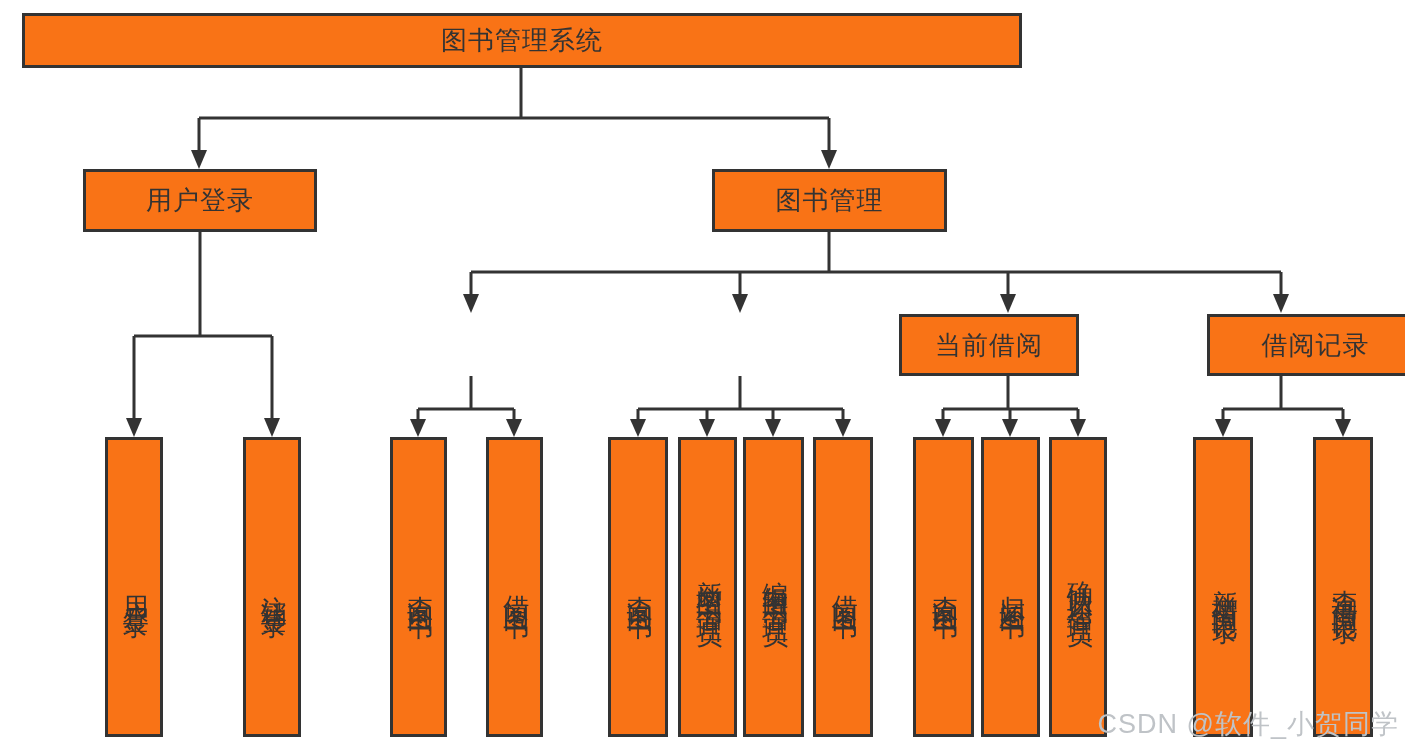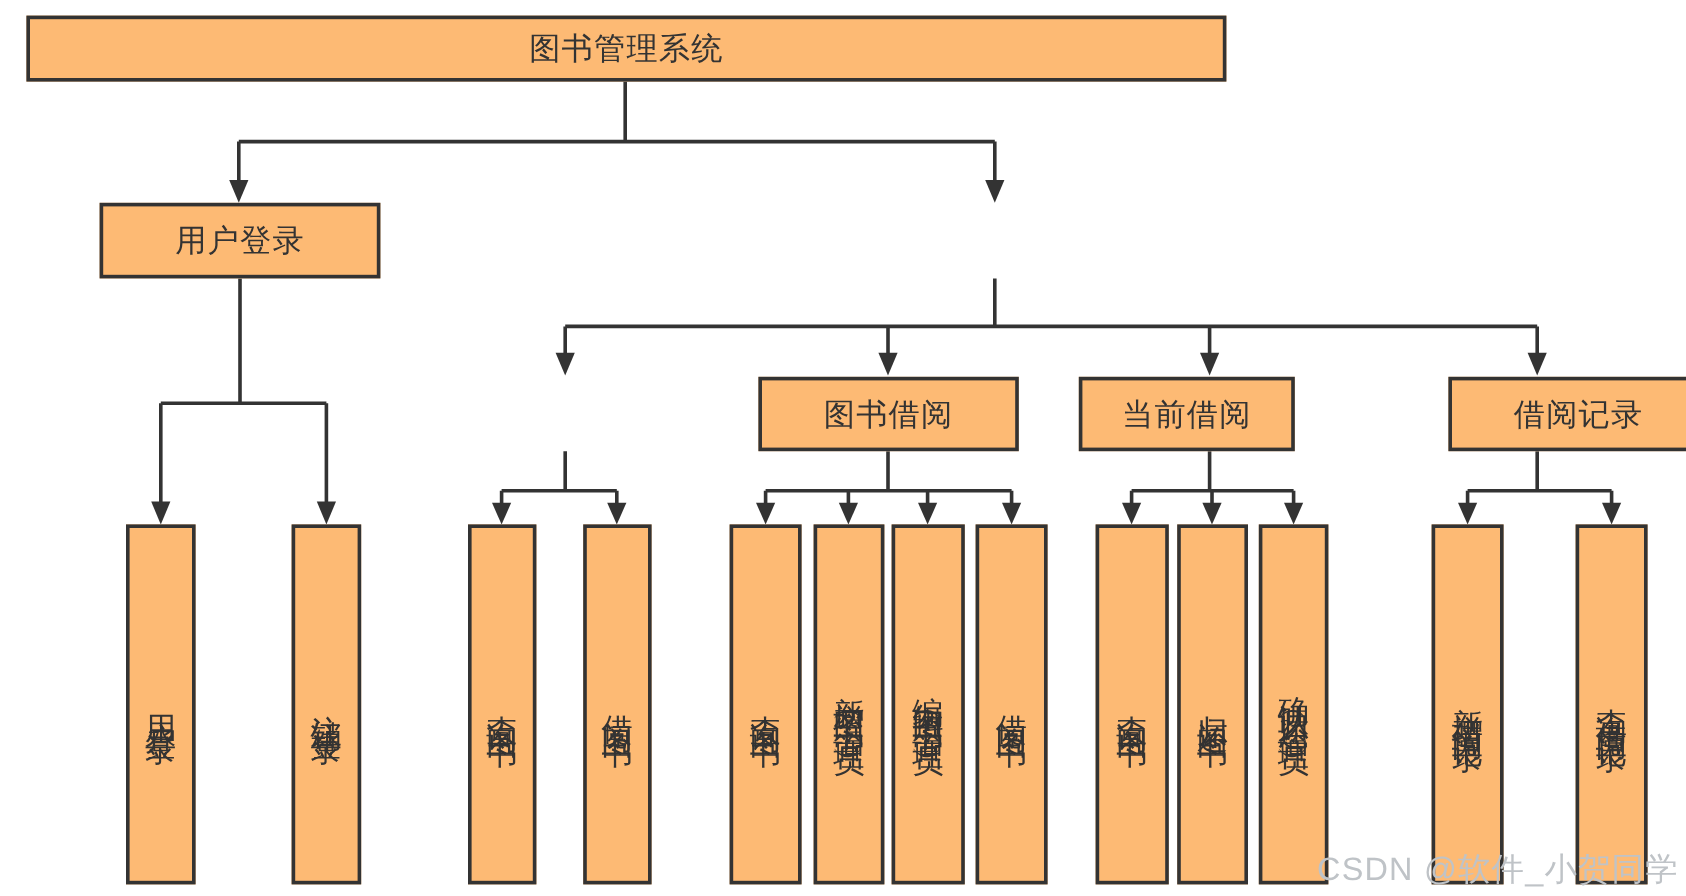--- a/index.html
+++ b/index.html
@@ -9,24 +9,25 @@
     font-family:"Liberation Sans","DejaVu Sans",sans-serif;
     position:relative;overflow:hidden;
   }
   #stage{position:absolute;left:0;top:0;width:1405px;height:747px;}
   svg.connectors{position:absolute;left:0;top:0;}
   svg.connectors path{stroke:var(--line,#333333);stroke-width:3;fill:none;}
   svg.connectors polygon{fill:var(--line,#333333);stroke:none;}
   .node{
     position:absolute;
     border:3px solid var(--line,#333333);
-    background:#fdba74;
+    background:#f97316;
     box-sizing:border-box;
     display:flex;align-items:center;justify-content:center;
     color:var(--text,#333333);
+    font-family:Liberation Mono, monospace;
   }
   .hbox{font-size:26px;letter-spacing:1px;white-space:nowrap;}
   .vbox{
     writing-mode:vertical-rl;
     text-orientation:mixed;
     font-size:26px;letter-spacing:6px;line-height:1.1;
   }
   .watermark{
     position:absolute;right:6px;bottom:5px;
     font-size:27px;letter-spacing:1px;
@@ -85,22 +86,22 @@
     <g>
       <path d="M1281,376 V409 M1223,409 H1343 M1223,409 V421 M1343,409 V421"></path>
       <polygon points="1215,419 1231,419 1223,437"></polygon>
       <polygon points="1335,419 1351,419 1343,437"></polygon>
     </g>
   </svg>
 
   <div class="node hbox" style="left:22px;top:13px;width:1000px;height:55px;">图书管理系统</div>
 
   <div class="node hbox" style="left:83px;top:169px;width:234px;height:63px;">用户登录</div>
+  <div class="node hbox" style="left:712px;top:169px;width:235px;height:63px;">图书管理</div>
 
-  <div class="node hbox" style="left:632px;top:314px;width:217px;height:62px;">图书借阅</div>
   <div class="node hbox" style="left:899px;top:314px;width:180px;height:62px;">当前借阅</div>
   <div class="node hbox" style="left:1207px;top:314px;width:217px;height:62px;">借阅记录</div>
 
   <div class="node vbox" style="left:105px;top:437px;width:58px;height:300px;">用户登录</div>
   <div class="node vbox" style="left:243px;top:437px;width:58px;height:300px;">注销登录</div>
 
   <div class="node vbox" style="left:390px;top:437px;width:57px;height:300px;">查询图书</div>
   <div class="node vbox" style="left:486px;top:437px;width:57px;height:300px;">借阅图书</div>
 
   <div class="node vbox" style="left:608px;top:437px;width:60px;height:300px;">查询图书</div>

